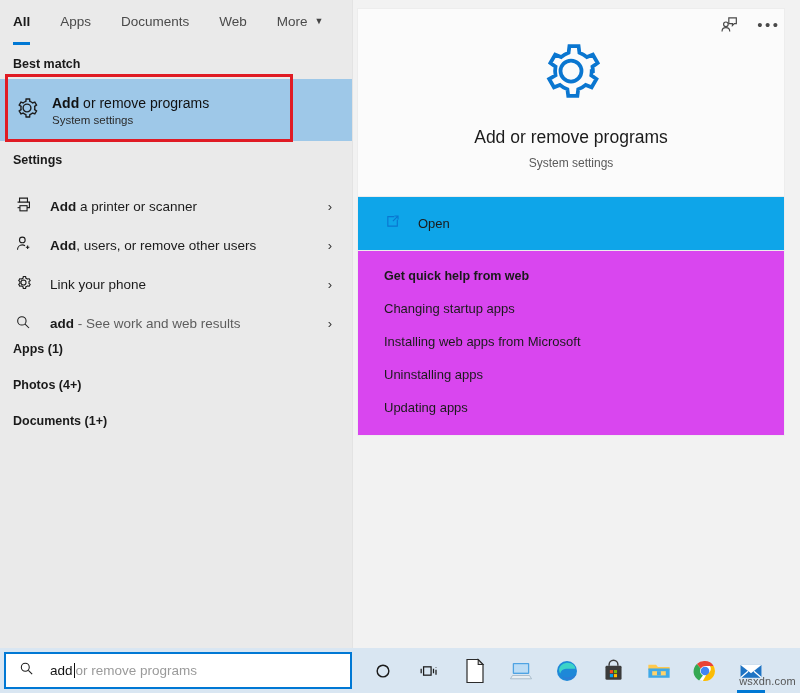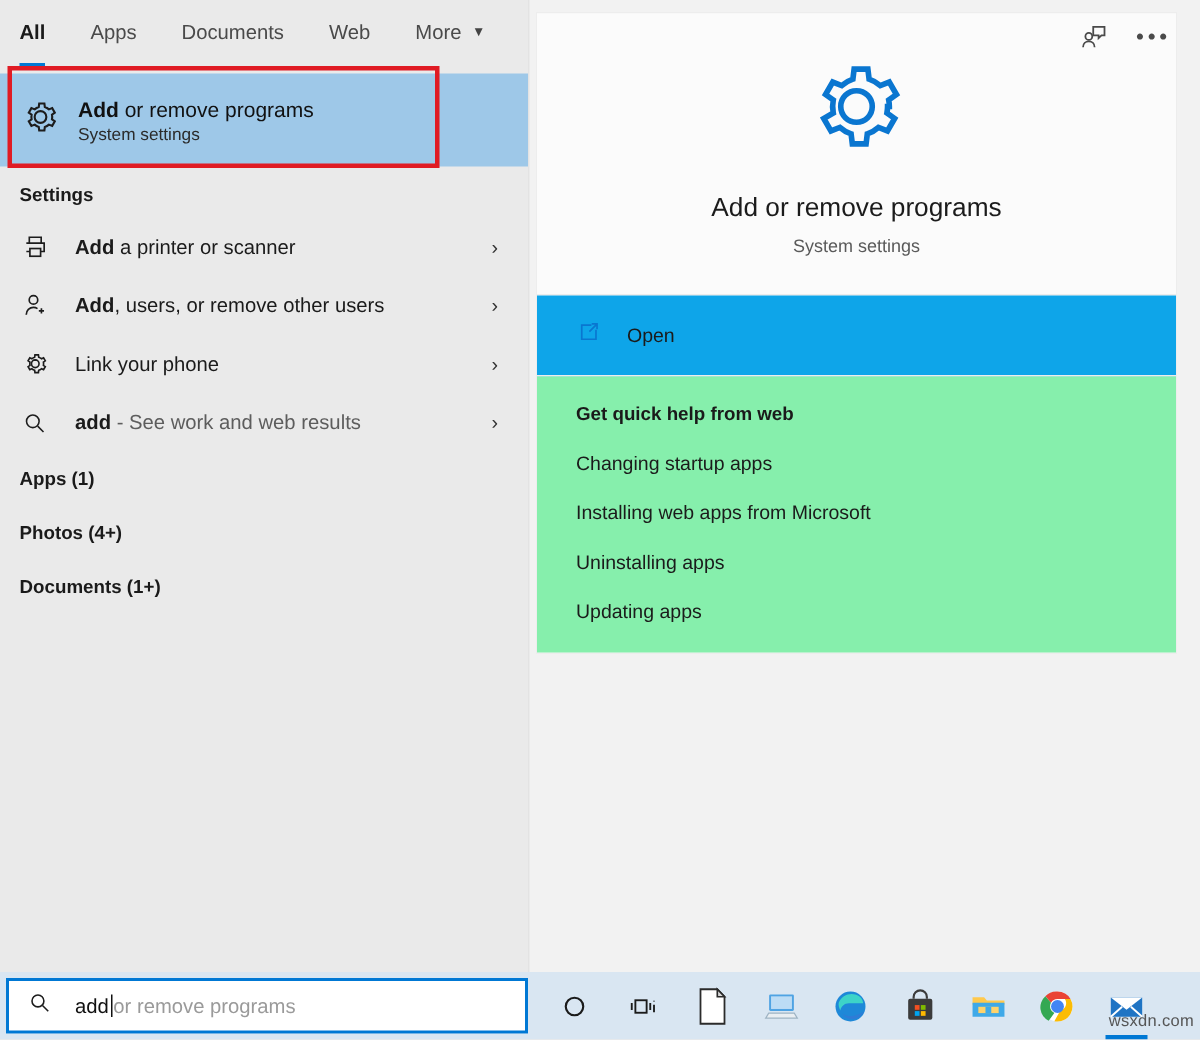--- a/index.html
+++ b/index.html
@@ -87,21 +87,21 @@
     position: absolute;
     left: 5px; top: -5px;
     width: 288px; height: 68px;
     border: 3px solid #e01b24;
     pointer-events: none;
   }
 
   
   .row {
     height: 39px;
-    display: flex; align-items: center;
+    display: flex; align-items: flex-end;
     padding: 0 14px 0 14px;
     cursor: default;
   }
   .row .ricon { width: 36px; flex: 0 0 36px; display:flex; align-items:center; }
   .row .rlabel { flex: 1 1 auto; font-size: 13.5px; color: #1b1b1b; }
   .row .rlabel b { font-weight: bold; }
   .row .chev { color: #333; font-size: 13px; padding-right: 6px; }
   .row .rlabel .muted { color: #5d5d5d; }
 
   .cat-head {
@@ -135,21 +135,21 @@
   .open-row {
     height: 54px; display: flex; align-items: center;
     padding-left: 26px; background: #0ea5e9;
     border-bottom: 1px solid #ececec;
     cursor: default;
   }
   .open-row .oi { width: 34px; flex: 0 0 34px; }
   .open-row .ol { font-size: 13px; color: #1b1b1b; }
 
   .help {
-    background: #86efac;
+    background: #d946ef;
     padding: 18px 0 20px 26px;
   }
   .help-title { font-size: 12.5px; font-weight: bold; color: #1a1a1a; }
   .help-link {
     font-size: 13px; color: #1b1b1b;
     margin-top: 18px; cursor: default;
   }
 
   .topright {
     position: absolute; top: 0; right: 0;
@@ -216,20 +216,21 @@
           <span>Documents</span>
         </div>
         <div class="tab">
           <span>Web</span>
         </div>
         <div class="tab">
           <span>More</span><span class="caret">▼</span>
         </div>
       </div>
 
+      <div class="section-head">Best match</div>
 
       <div class="bestmatch-wrap">
         <div class="bestmatch">
           <div class="bm-icon">
             <svg width="26" height="26" viewBox="0 0 24 24" fill="none" stroke="#1d1d1d" stroke-width="1.3">
               <path d="M12 8.4a3.6 3.6 0 1 0 0 7.2 3.6 3.6 0 0 0 0-7.2z"></path>
               <path d="M19.2 12c0-.5-.05-1-.14-1.46l1.74-1.24-1.6-2.77-2 .79a7.3 7.3 0 0 0-2.53-1.46L14.4 3.7h-3.2l-.27 2.16a7.3 7.3 0 0 0-2.53 1.46l-2-.79-1.6 2.77 1.74 1.24a7.5 7.5 0 0 0 0 2.92L4.8 14.7l1.6 2.77 2-.79a7.3 7.3 0 0 0 2.53 1.46l.27 2.16h3.2l.27-2.16a7.3 7.3 0 0 0 2.53-1.46l2 .79 1.6-2.77-1.74-1.24c.09-.46.14-.96.14-1.46z"></path>
             </svg>
           </div>
           <div class="bm-text">

